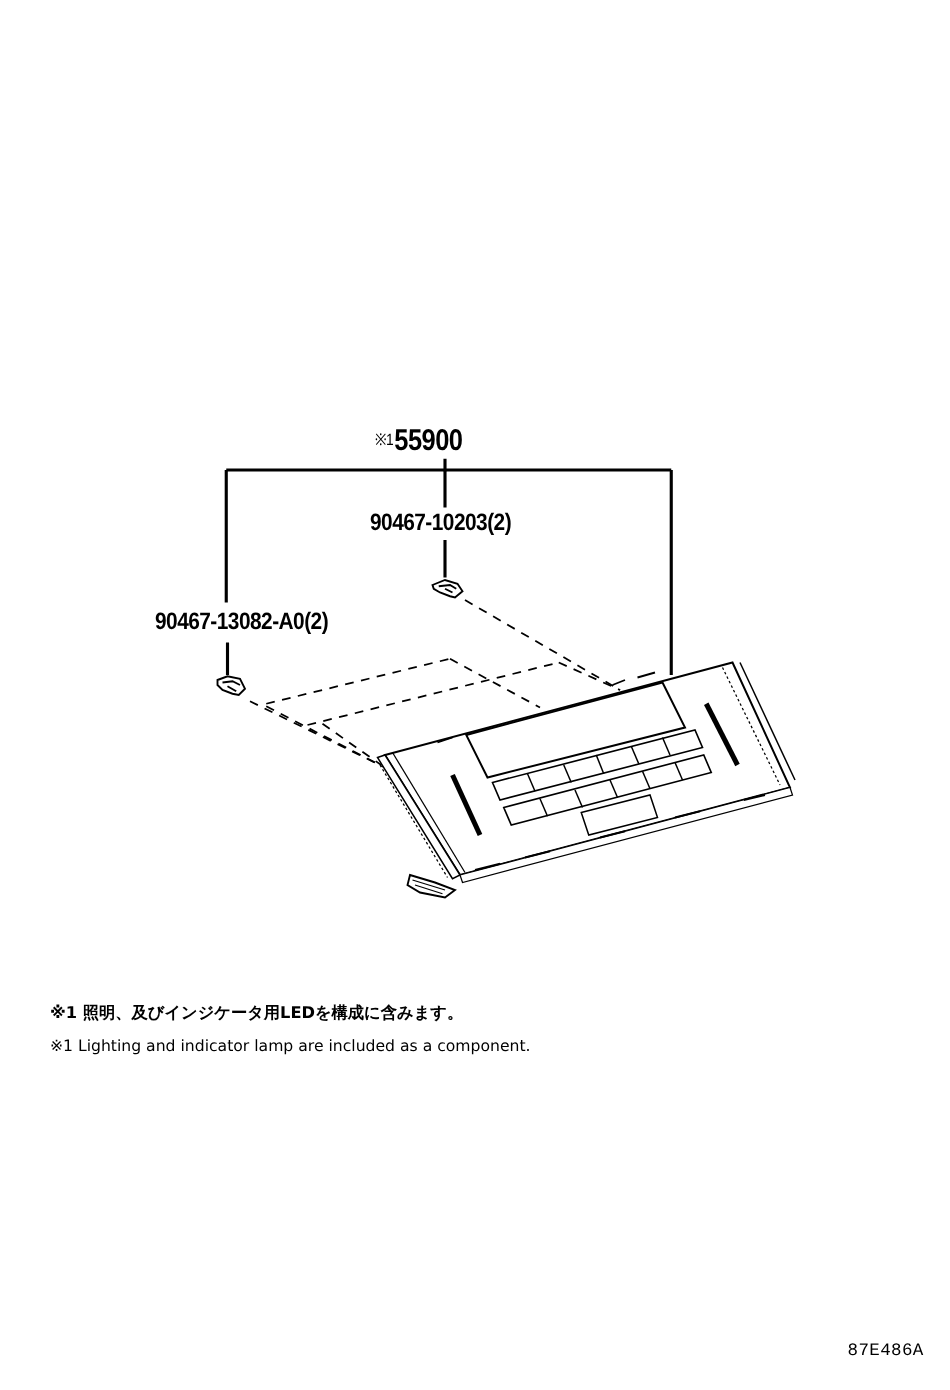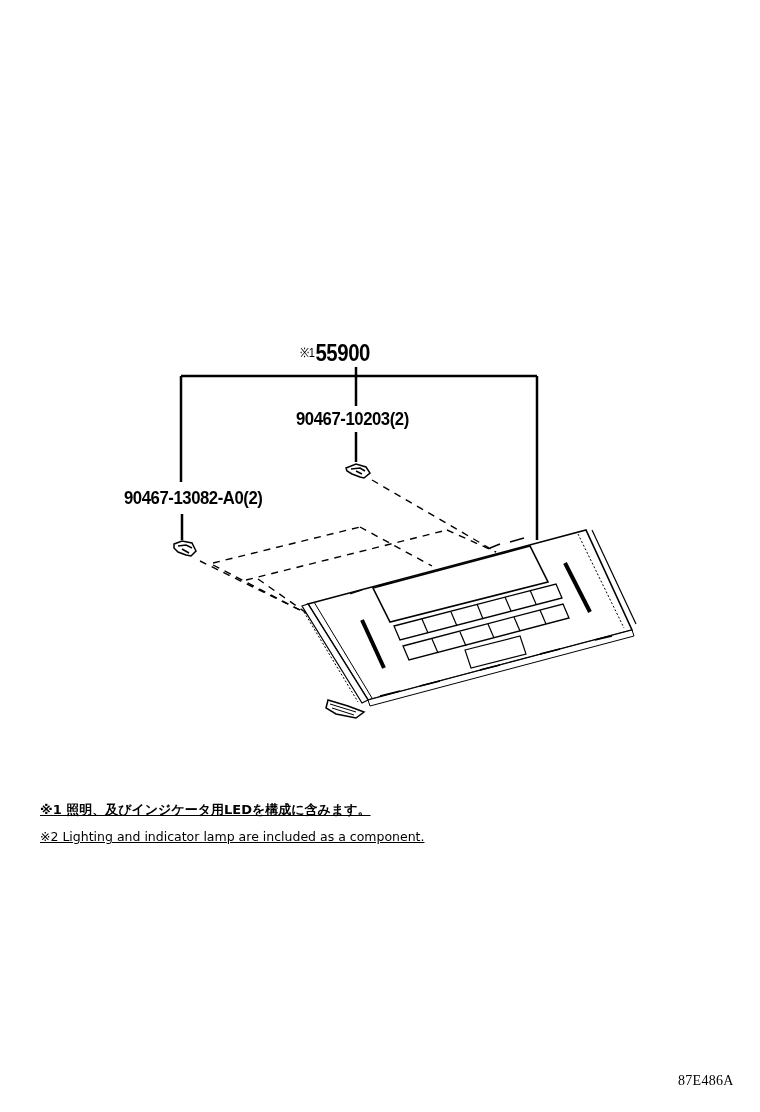--- a/index.html
+++ b/index.html
@@ -3,24 +3,24 @@
 <meta charset="utf-8">
 <style>
   html, body { margin: 0; padding: 0; background: #ffffff; }
   body { width: 760px; height: 1112px; position: relative; overflow: hidden; font-family: "DejaVu Sans", sans-serif; color: #000; }
   .canvas { position: absolute; left: 0; top: 0; width: 760px; height: 904px; }
   .lbl { position: absolute; font-family: "Liberation Sans Narrow", "Liberation Sans", sans-serif; font-weight: bold; color: #000; white-space: nowrap; letter-spacing: -0.5px; }
   .main-part { left: 300px; top: 339px; font-size: 24px; transform: scaleX(0.85); transform-origin: left top; }
   .main-part .mark { font-size: 13px; font-weight: normal; vertical-align: 4px; margin-right: 1px; }
   .part-a { left: 296px; top: 408px; font-size: 19px; transform: scaleX(0.88); transform-origin: left top; }
   .part-b { left: 124px; top: 487px; font-size: 19px; transform: scaleX(0.88); transform-origin: left top; }
-  .note { position: absolute; left: 40px; font-size: 13px; white-space: nowrap; font-family: "DejaVu Sans", sans-serif; text-decoration: underline; }
+  .note { position: absolute; left: 40px; font-size: 13px; white-space: nowrap; font-family: "DejaVu Sans", sans-serif; }
   .note-jp { top: 801px; font-weight: bold; }
   .note-en { top: 829px; font-size: 12.5px; }
-  .fig-id { position: absolute; left: 678px; top: 1073px; font-size: 14px; font-family: Liberation Serif, serif; letter-spacing: 0.3px; }
+  .fig-id { position: absolute; left: 678px; top: 1073px; font-size: 14px; font-family: Liberation Mono, monospace; letter-spacing: 0.3px; }
   svg { position: absolute; left: 0; top: 0; }
 </style>
 </head>
 <body>
 
 <div class="canvas">
 
   <svg width="760" height="1112" viewBox="0 0 760 1112">
 
     <g stroke="#000" stroke-width="2.5" fill="none">
@@ -103,16 +103,16 @@
 
   <div class="lbl main-part">
     <span class="mark">※1</span><span>55900</span>
   </div>
 
   <div class="lbl part-a">90467-10203(2)</div>
 
   <div class="lbl part-b">90467-13082-A0(2)</div>
 
   <div class="note note-jp">※1 照明、及びインジケータ用LEDを構成に含みます。</div>
-  <div class="note note-en">※2 Lighting and indicator lamp are included as a component.</div>
+  <div class="note note-en">※1 Lighting and indicator lamp are included as a component.</div>
 
   <div class="fig-id">87E486A</div>
 </div>
 
 </body></html>

